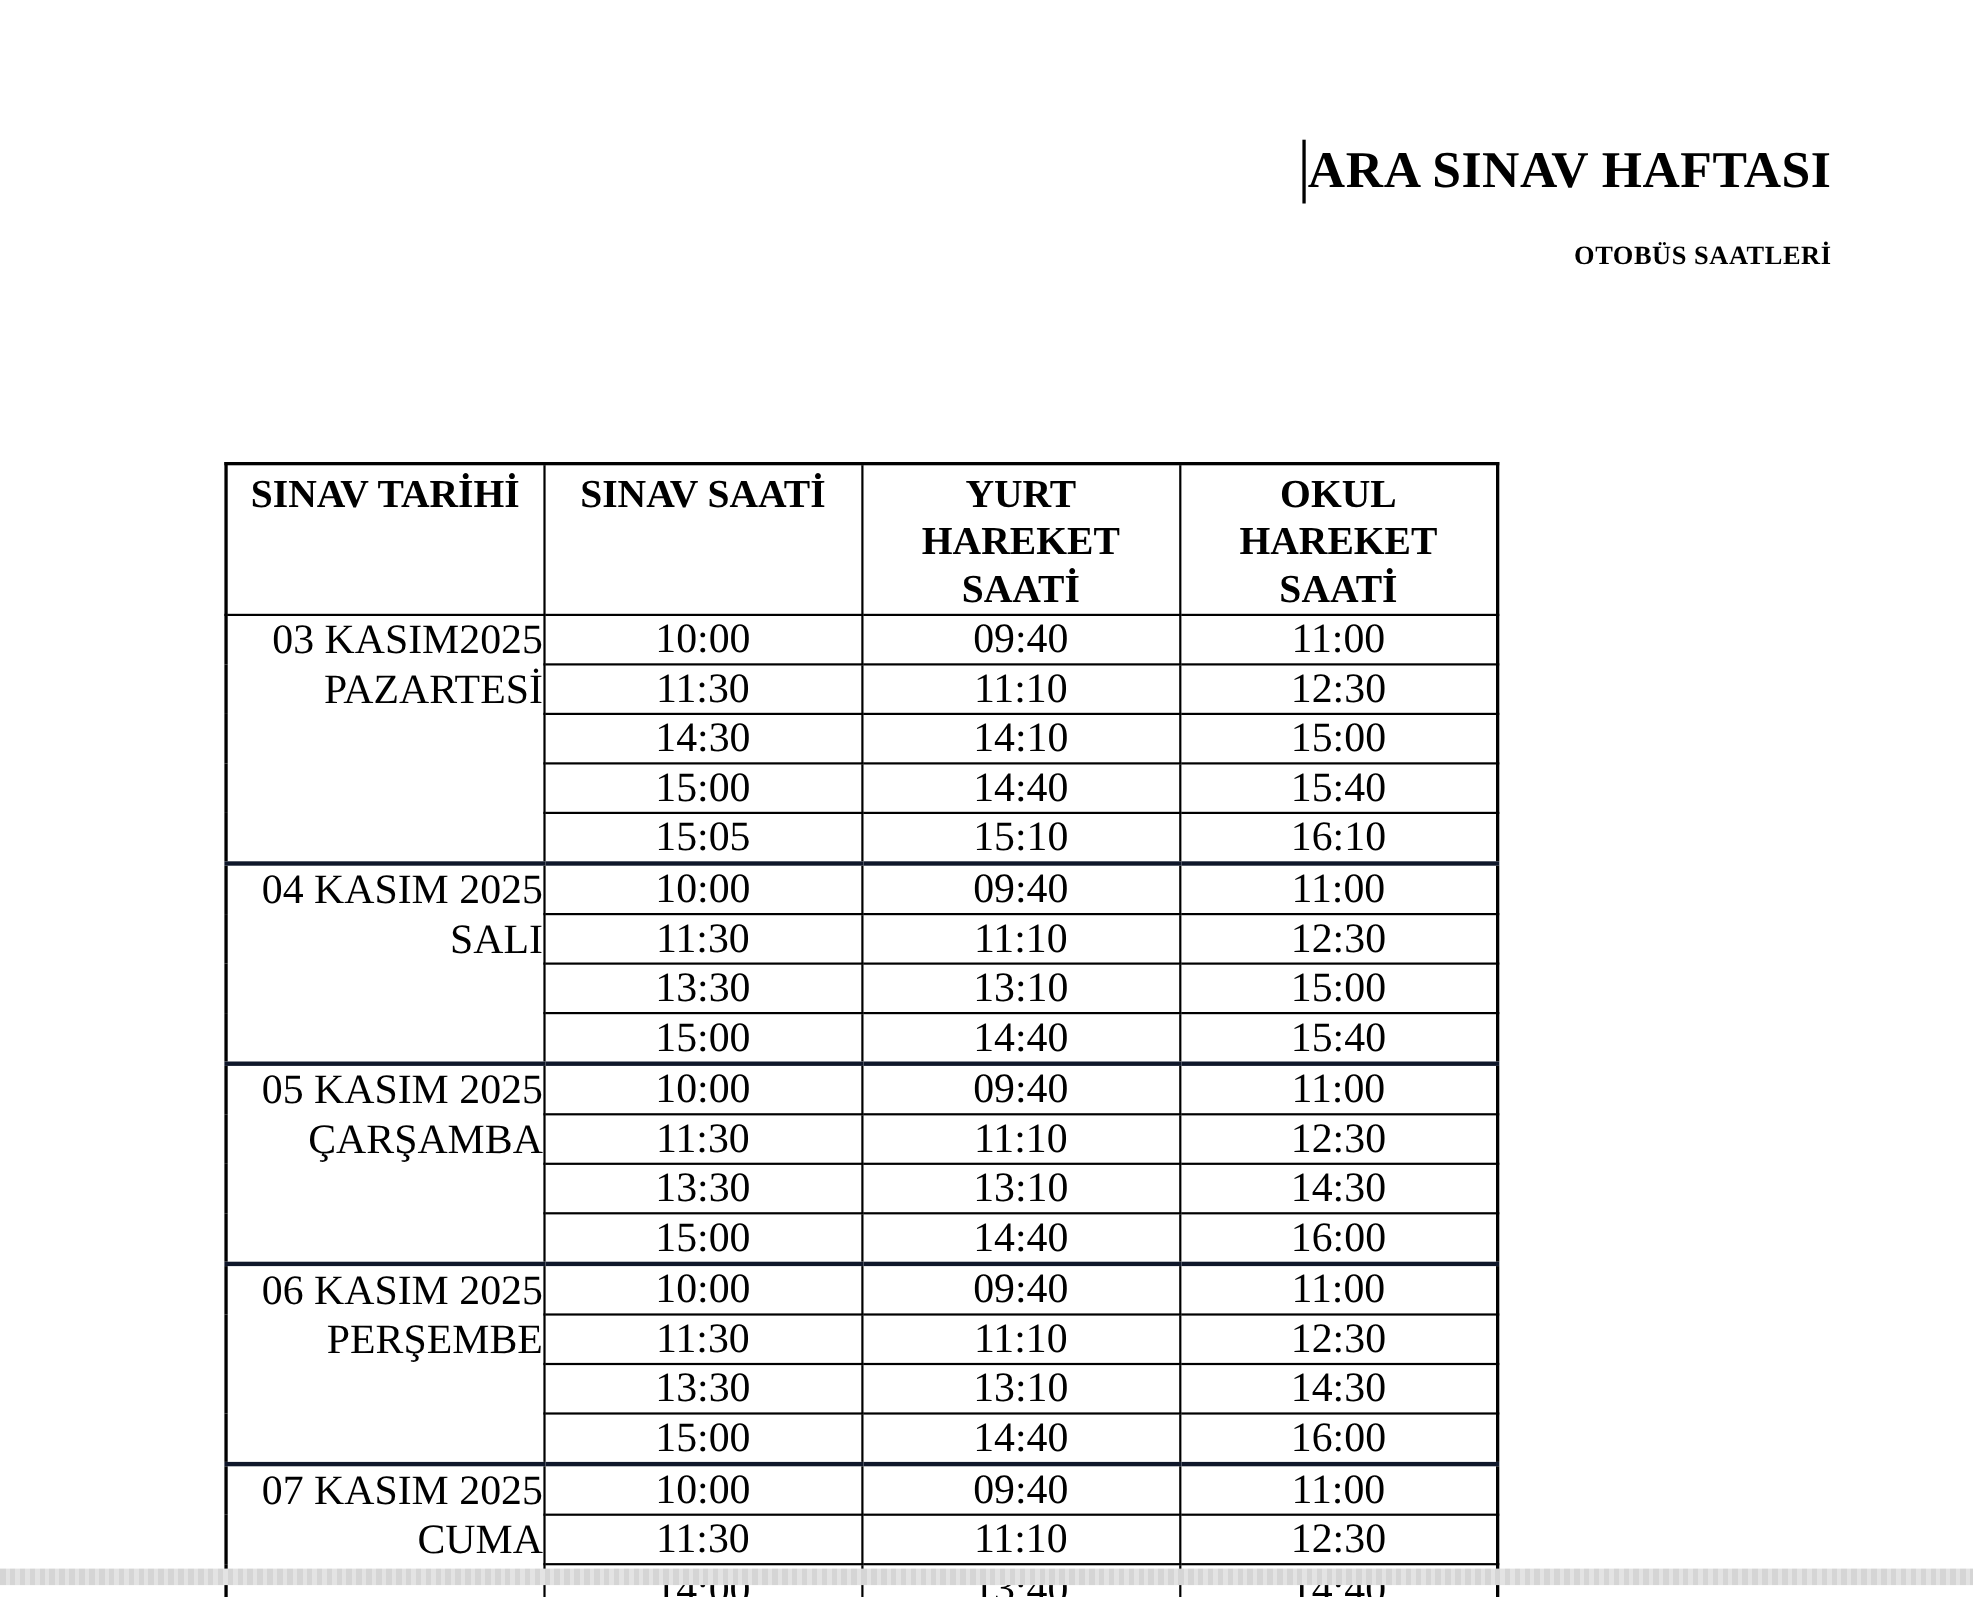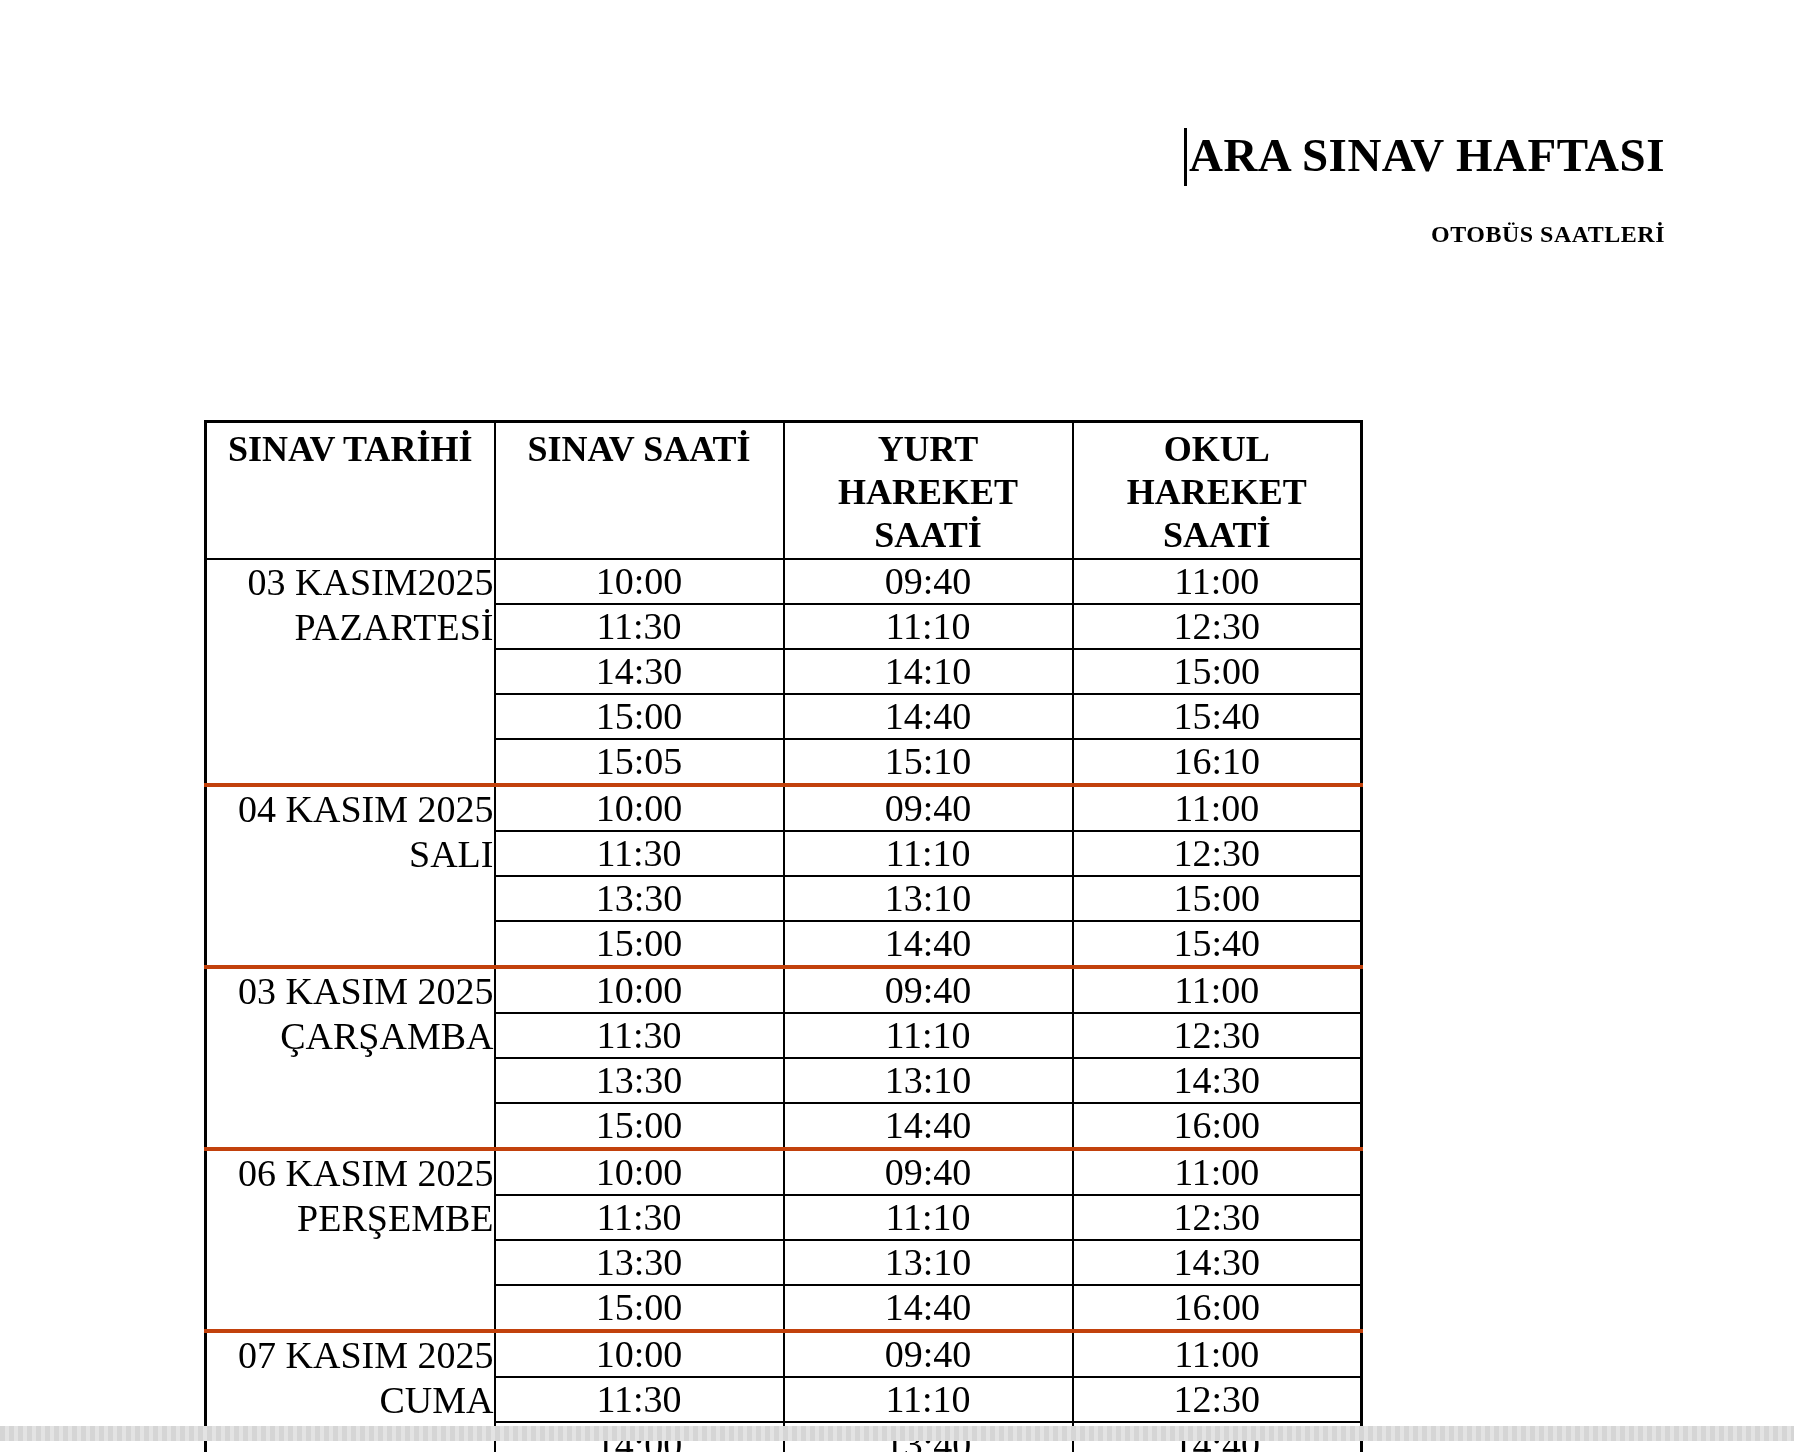--- a/index.html
+++ b/index.html
@@ -82,21 +82,21 @@
   td.date-cell {
     vertical-align: top;
     text-align: right;
     font-size: 38px;
   }
   td.date-cell div {
     line-height: 45px;
     height: 45px;
   }
   tr.day-start td {
-    border-top: 4px solid #c2410c;
+    border-top: 4px solid #0f172a;
   }
   .page-edge-strip {
     position: absolute;
     left: 0;
     top: 1426px;
     width: 1794px;
     height: 15px;
     background: repeating-linear-gradient(90deg, #d5d5d5 0 5px, #e3e3e3 5px 9px);
   }
 </style>
@@ -172,21 +172,21 @@
         <td class="time-cell">13:10</td>
         <td class="time-cell">15:00</td>
       </tr>
       <tr>
         <td class="time-cell">15:00</td>
         <td class="time-cell">14:40</td>
         <td class="time-cell">15:40</td>
       </tr>
       <tr class="day-start">
         <td class="date-cell" rowspan="4">
-          <div>03 KASIM 2025</div>
+          <div>05 KASIM 2025</div>
           <div>ÇARŞAMBA</div>
         </td>
         <td class="time-cell">10:00</td>
         <td class="time-cell">09:40</td>
         <td class="time-cell">11:00</td>
       </tr>
       <tr>
         <td class="time-cell">11:30</td>
         <td class="time-cell">11:10</td>
         <td class="time-cell">12:30</td>

